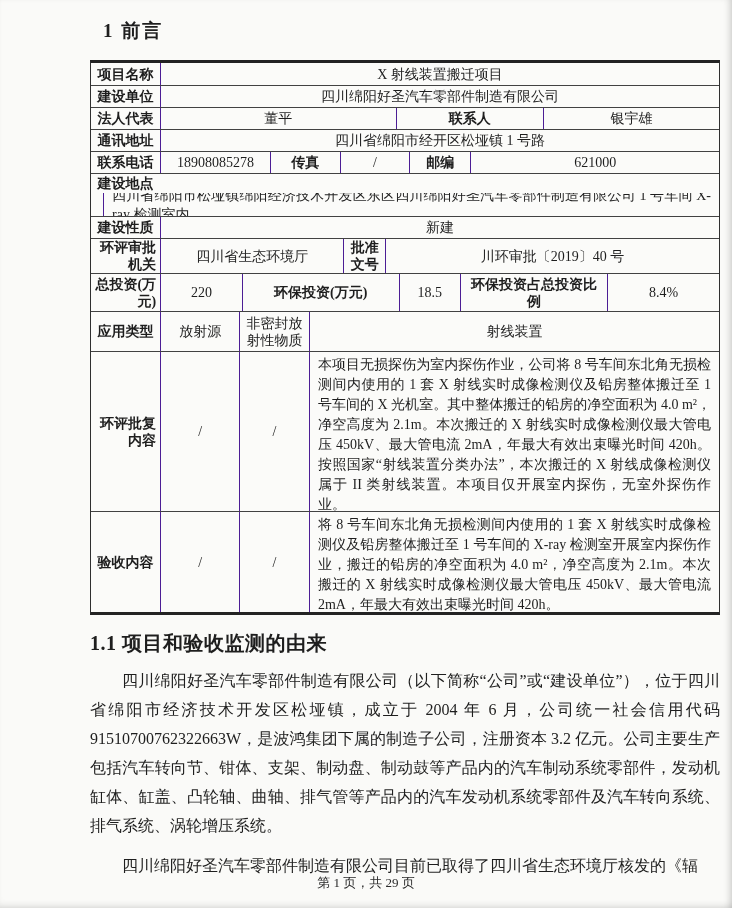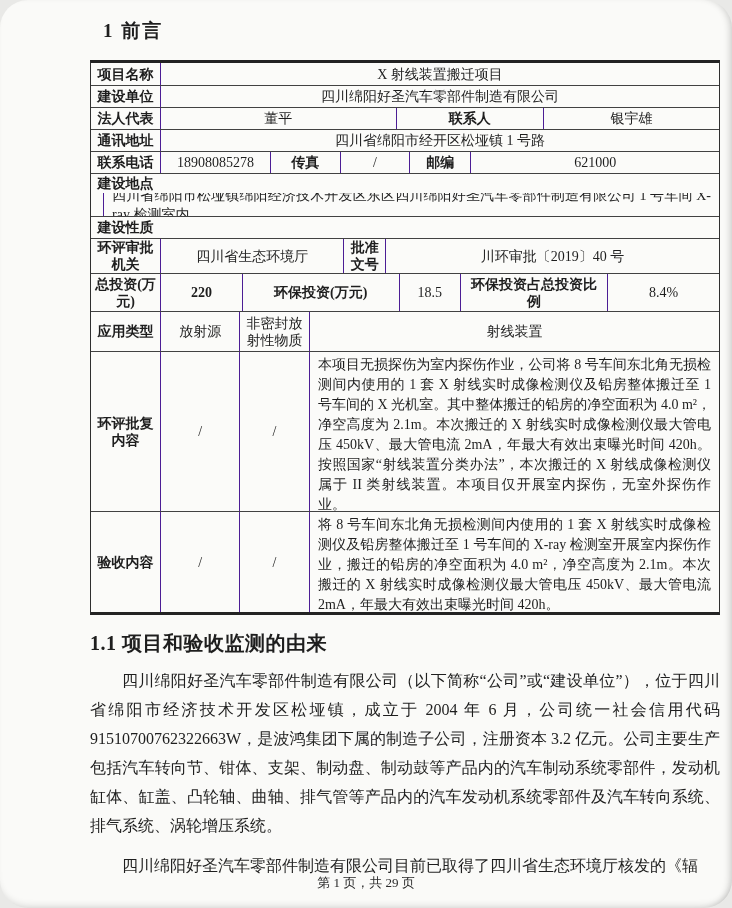--- a/index.html
+++ b/index.html
@@ -7,21 +7,20 @@
   body {
     background:#e9e9e7;
     font-family:"Liberation Serif","DejaVu Serif",serif;
     color:#1e1e1e;
   }
   .page {
     position:relative; width:732px; height:908px;
     background:#fafaf8; overflow:hidden;
     box-shadow: inset -6px 0 7px -4px rgba(0,0,0,.18),
                 inset 0 -6px 7px -4px rgba(0,0,0,.12);
-    border-radius: 28px;
   }
   .chapter {
     padding:18px 0 0 103px;
     font-size:19px; font-weight:bold; letter-spacing:2px;
   }
   .content { width:630px; margin-left:90px; }
 
   
   .tbl {
     margin-top:16px;
@@ -40,26 +39,26 @@
   }
   .td:first-child { border-left:none; }
   .lab { font-weight:bold; }
   .txt {
     display:block; text-align:justify;
     font-size:14px; line-height:20px; padding:3px 8px 2px 8px;
   }
   .vmid { display:flex; flex-direction:column; justify-content:center; }
 
   
-  .wl   { width:11%; }
+  .wl   { width:11%;text-align:right; }
   .f1   { flex:1; }
   .w-r3a{ width:37.5%; } .w-r3b{ width:23.5%; }
   .w-r5a{ width:17.5%;text-align:right; } .w-r5b{ width:11.1%; } .w-r5c{ width:11.1%; } .w-r5d{ width:9.7%; }
   .w-r8a{ width:29.2%; } .w-r8b{ width:6.6%; }
-  .w-r9a{ width:13%;font-weight:bold; }   .w-r9b{ width:25%; }  .w-r9c{ width:9.7%; } .w-r9d{ width:23.5%; }
+  .w-r9a{ width:13%; }   .w-r9b{ width:25%; }  .w-r9c{ width:9.7%; } .w-r9d{ width:23.5%; }
   .w-rxa{ width:12.6%; } .w-rxb{ width:11.1%; }
 
   
   .h22 { min-height:22px; } .h43 { height:43px;flex-direction:column; } .h35 { height:35px; }
   .h38 { height:38px; }     .h40 { height:40px; } .h160{ height:160px; }
   .h101{ height:101px; }
 
   
   .sec-heading {
     margin-top:15px; font-size:20px; font-weight:bold; letter-spacing:.5px;
@@ -116,20 +115,21 @@
         <div class="td f1">621000</div>
       </div>
 
       <div class="tr h43">
         <div class="td lab wl">建设地点</div>
         <div class="td txt vmid f1" style="line-height:19px;margin-left:12px;">四川省绵阳市松垭镇绵阳经济技术开发区东区四川绵阳好圣汽车零部件制造有限公司 1 号车间 X-ray 检测室内</div>
       </div>
 
       <div class="tr h22">
         <div class="td lab wl">建设性质</div>
+        <div class="td f1">新建</div>
       </div>
 
       <div class="tr h35">
         <div class="td lab wl">环评审批机关</div>
         <div class="td w-r8a">四川省生态环境厅</div>
         <div class="td lab w-r8b">批准文号</div>
         <div class="td f1">川环审批〔2019〕40 号</div>
       </div>
 
       <div class="tr h38">

